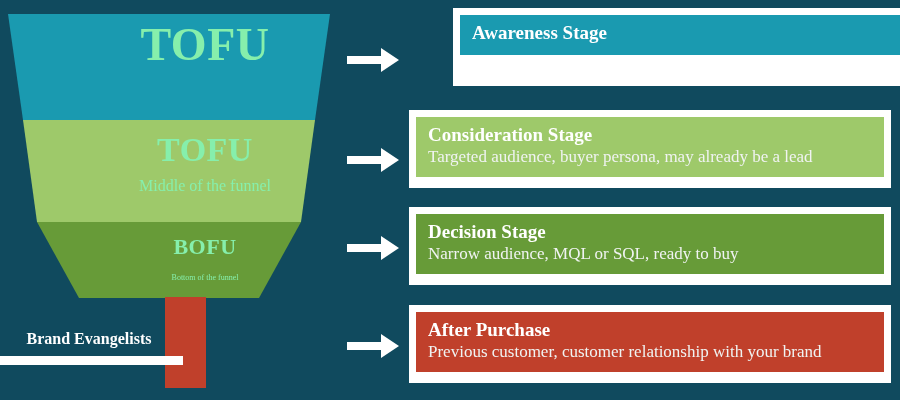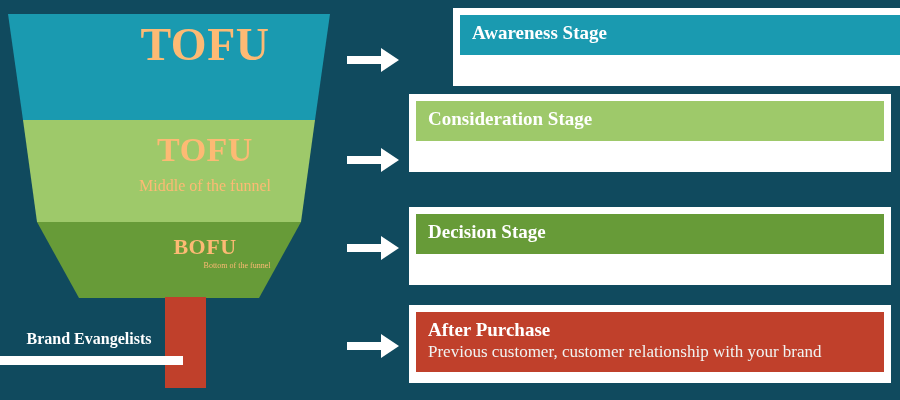--- a/index.html
+++ b/index.html
@@ -24,40 +24,40 @@
     position: absolute;
     left: 0;
     top: 0;
     width: 410px;
     height: 400px;
   }
   .funnel-band-label {
     position: absolute;
     width: 100%;
     text-align: center;
-    color: #fdba74;
+    color: #86efac;
     line-height: 1;
     pointer-events: none;
   }
   .band-title {
     font-weight: bold;
     letter-spacing: 0.5px;
   }
   .band-sub {
     font-weight: normal;
   }
 
   #tofu-title { top: 22px; font-size: 46px; }
   #tofu-sub   { top: 86px; font-size: 15px; }
 
   #mofu-title { top: 133px; font-size: 34px; }
   #mofu-sub   { top: 178px; font-size: 16px; }
 
   #bofu-title { top: 236px; font-size: 22px; }
-  #bofu-sub   { top: 262px; font-size: 8px; padding-left: 32px; }
+  #bofu-sub   { top: 274px; font-size: 8px; }
 
   
   #brand-evangelists-group {
     position: absolute;
     left: 0;
     top: 330px;
     width: 200px;
     height: 60px;
   }
   #brand-evangelists-label {
@@ -112,21 +112,21 @@
     margin: 0 0 1px 0;
   }
   .stage-desc {
     color: #f0f3f2;
     font-size: 17px;
     line-height: 1.2;
     margin: 0;
   }
 
   #card-1 { top: 8px;   height: 78px; margin-left: 44px; }
-  #card-2 { top: 94px; height: 78px; }
+  #card-2 { top: 110px; height: 78px; }
   #card-3 { top: 207px; height: 78px; }
   #card-4 { top: 305px; height: 78px; }
 </style>
 </head>
 <body>
 
 <div id="infographic" style="background: rgb(16, 74, 94);">
 
   <div id="funnel-graphic">
     <svg width="410" height="400" viewBox="0 0 410 400">
@@ -177,26 +177,28 @@
 
   <div class="stage-card" id="card-1">
     <div class="stage-card-inner" style="background: rgb(26, 154, 176);">
       <p class="stage-title">Awareness Stage</p>
     </div>
   </div>
 
   <div class="stage-card" id="card-2">
     <div class="stage-card-inner" style="background: rgb(158, 201, 106);">
       <p class="stage-title">Consideration Stage</p>
+      <p class="stage-desc">Targeted audience, buyer persona, may already be a lead</p>
     </div>
   </div>
 
   <div class="stage-card" id="card-3">
     <div class="stage-card-inner" style="background: rgb(103, 155, 56);">
       <p class="stage-title">Decision Stage</p>
+      <p class="stage-desc">Narrow audience, MQL or SQL, ready to buy</p>
     </div>
   </div>
 
   <div class="stage-card" id="card-4">
     <div class="stage-card-inner" style="background: rgb(192, 64, 43);">
       <p class="stage-title">After Purchase</p>
       <p class="stage-desc">Previous customer, customer relationship with your brand</p>
     </div>
   </div>
 

